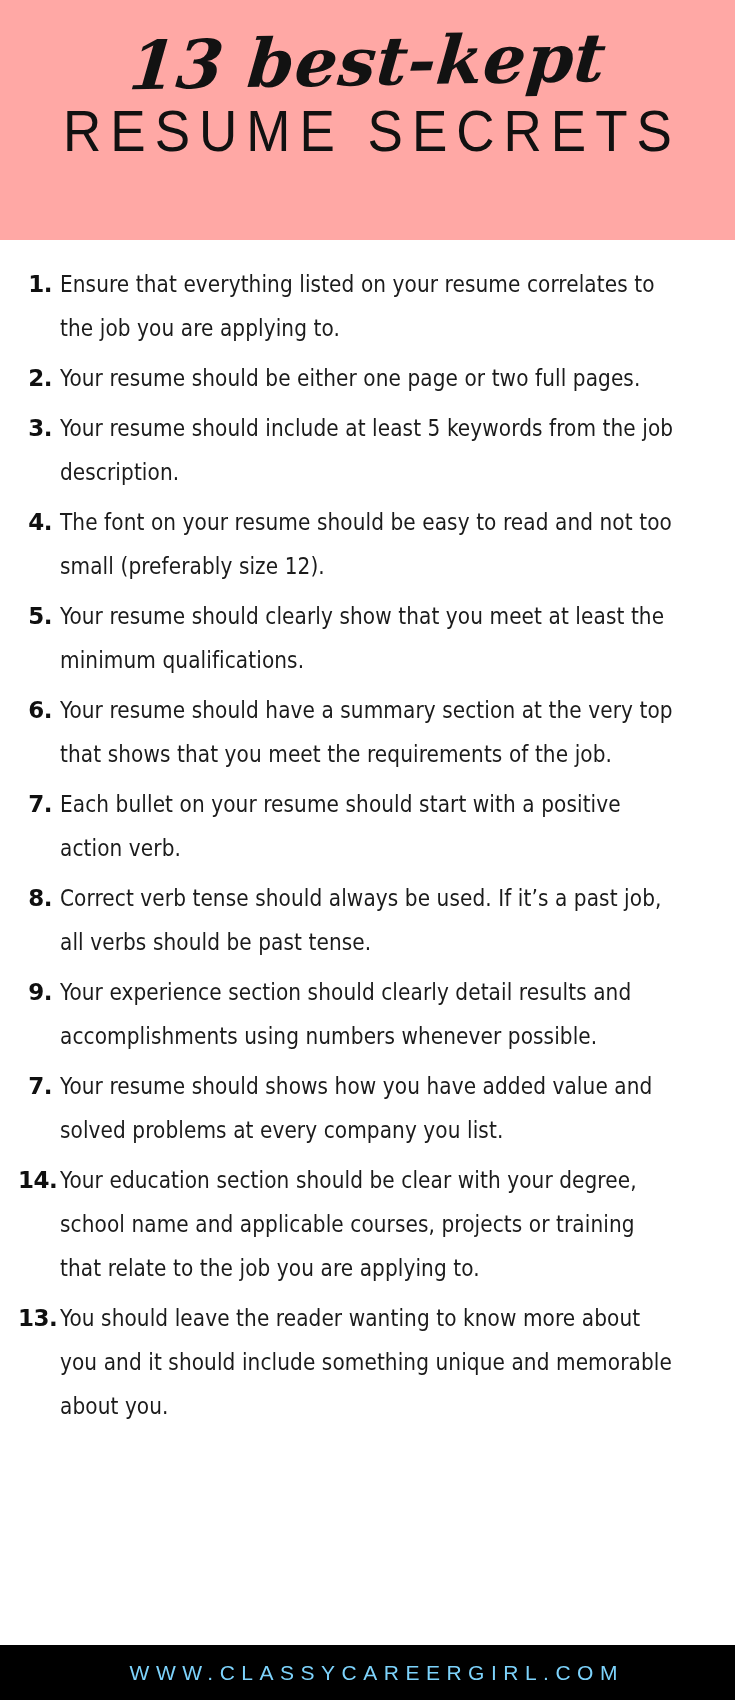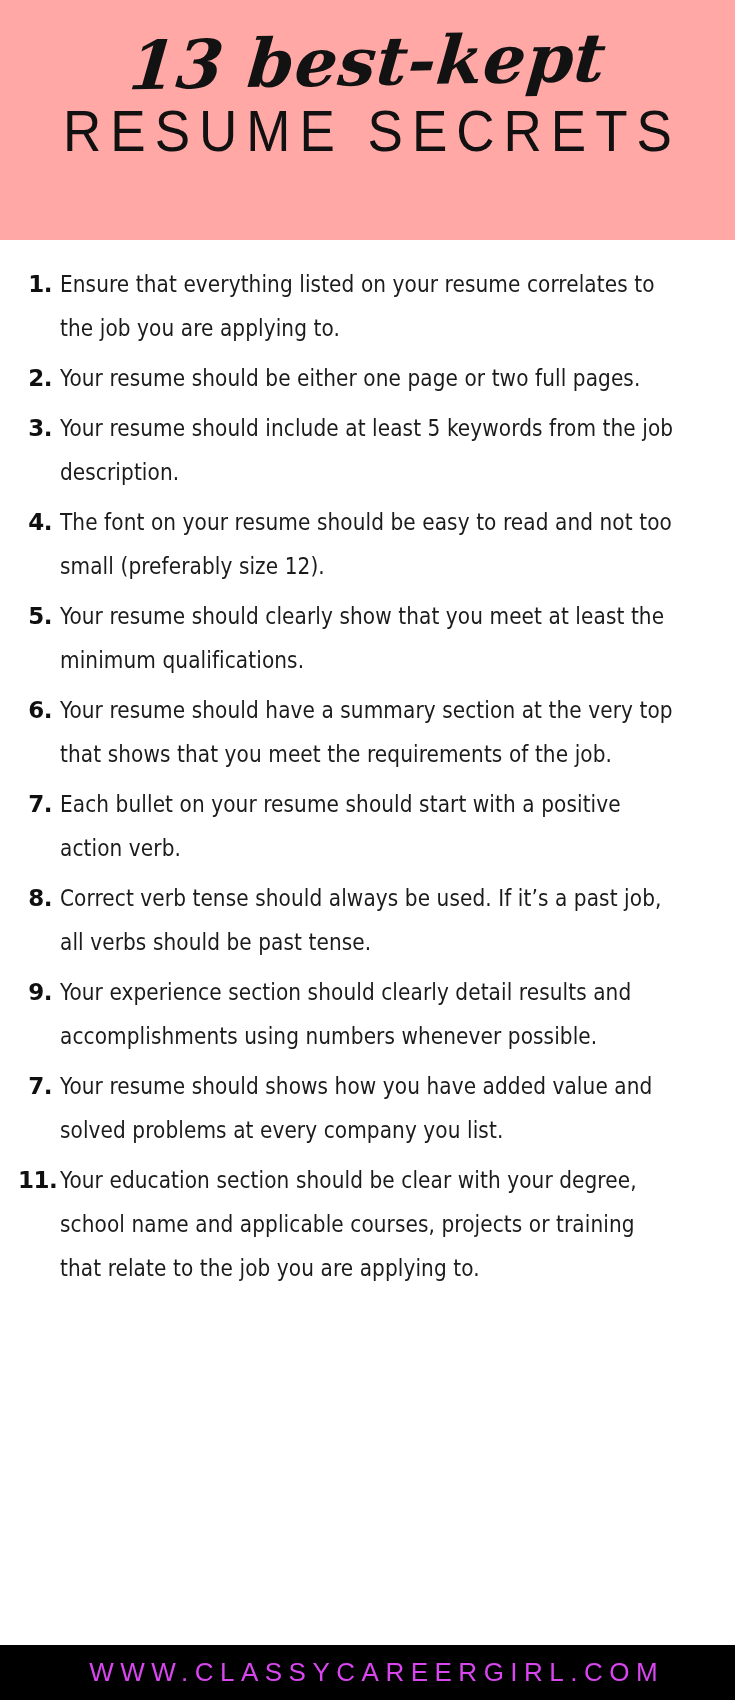--- a/index.html
+++ b/index.html
@@ -113,22 +113,22 @@
     height: 55px;
     background: #000000;
     display: flex;
     align-items: center;
     justify-content: center;
   }
 
   .footer-url {
     font-family: "Liberation Sans", sans-serif;
     font-weight: 300;
-    font-size: 26px;
-    color: #d946ef;
+    font-size: 21px;
+    color: #7dd3fc;
     letter-spacing: 6.5px;
     text-indent: 6.5px;
     white-space: nowrap;
     margin-left: 12px;
   }
 </style>
 </head>
 <body>
 
 <div class="poster">
@@ -185,25 +185,29 @@
         <span class="tip-num">9.</span>
         <span class="tip-text">Your experience section should clearly detail results and accomplishments using numbers whenever possible.</span>
       </li>
 
       <li class="tip">
         <span class="tip-num">7.</span>
         <span class="tip-text">Your resume should shows how you have added value and solved problems at every company you list.</span>
       </li>
 
       <li class="tip">
-        <span class="tip-num">11.</span>
+        <span class="tip-num">14.</span>
         <span class="tip-text">Your education section should be clear with your degree, school name and applicable courses, projects or training that relate to the job you are applying to.</span>
       </li>
 
 
+      <li class="tip">
+        <span class="tip-num">13.</span>
+        <span class="tip-text">You should leave the reader wanting to know more about you and it should include something unique and memorable about you.</span>
+      </li>
 
     </ol>
   </main>
 
   <footer class="footer">
     <span class="footer-url">WWW.CLASSYCAREERGIRL.COM</span>
   </footer>
 
 </div>
 

